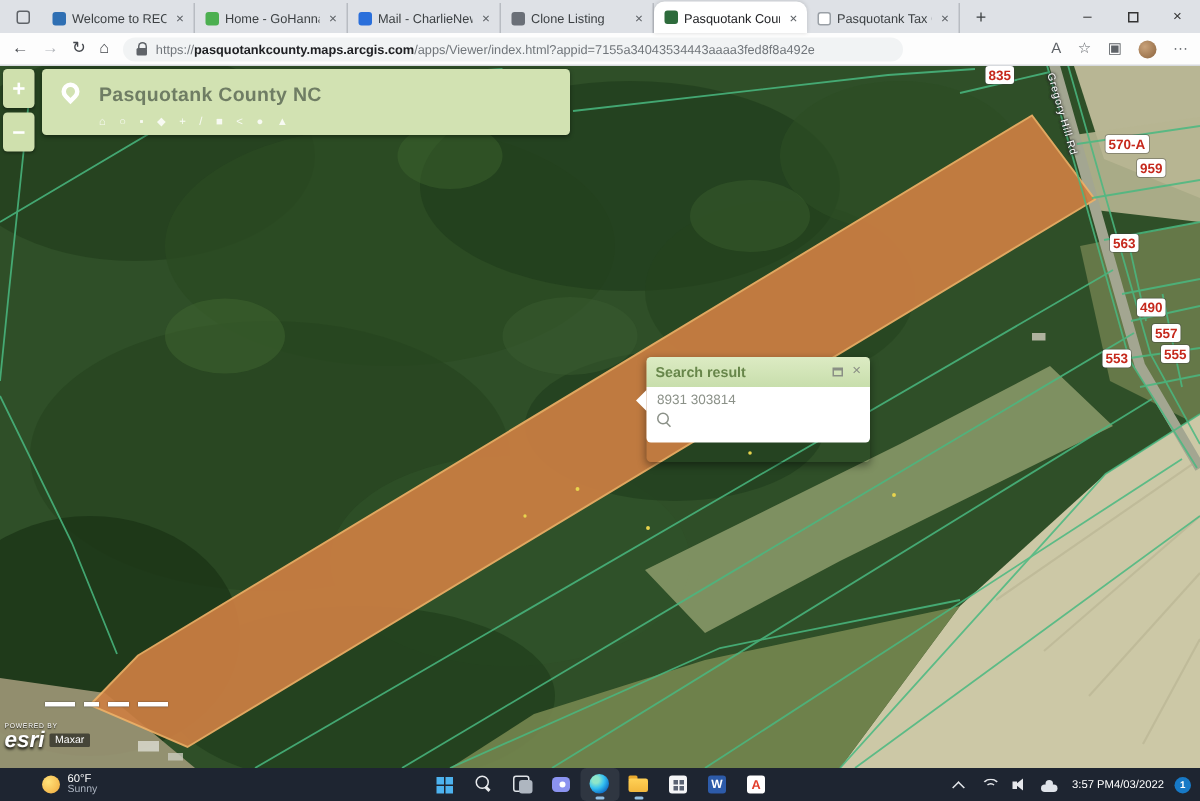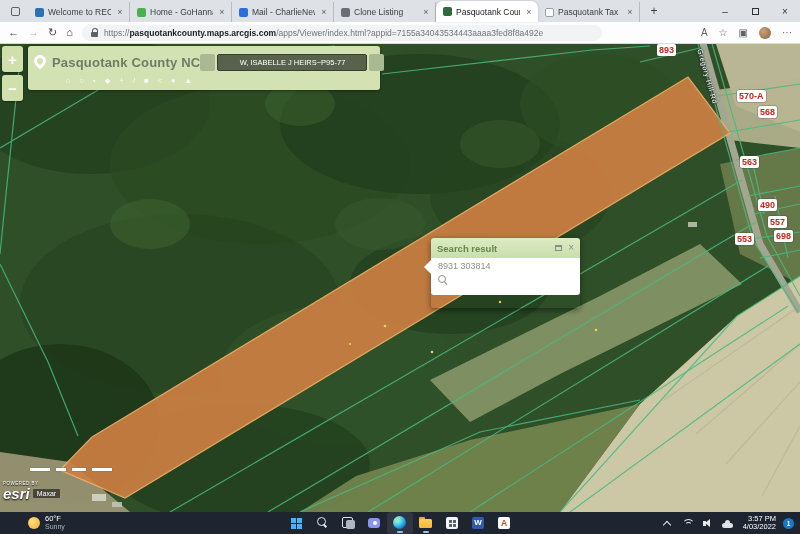--- a/index.html
+++ b/index.html
@@ -105,21 +105,21 @@
   .pdf-ic::before { content:"A"; position:absolute; top:4px; left:4px; width:12px; height:12px; background:#fff; border-radius:2px; color:#e33e2b; font:bold 8.5px "Liberation Sans",sans-serif; text-align:center; line-height:12px; }
   .tray { margin-left:auto; display:flex; align-items:center; gap:4px; padding-right:6px; }
   .tray-ic { position:relative; width:16px; height:20px; }
   .chev::before { content:""; position:absolute; top:9px; left:5px; width:5px; height:5px; border-top:1.4px solid #e6e8ec; border-left:1.4px solid #e6e8ec; transform:rotate(45deg); }
   .wifi-ic::before { content:""; position:absolute; top:6px; left:3px; width:11px; height:11px; border:1.6px solid transparent; border-top-color:#e6e8ec; border-radius:50%; }
   .wifi-ic::after { content:""; position:absolute; top:9px; left:6px; width:5px; height:5px; border:1.4px solid transparent; border-top-color:#e6e8ec; border-radius:50%; }
   .vol-ic::before { content:""; position:absolute; top:8px; left:4px; width:3px; height:5px; background:#e6e8ec; }
   .vol-ic::after { content:""; position:absolute; top:6px; left:6px; border:4.5px solid transparent; border-right:5px solid #e6e8ec; border-left:none; }
   .cloud-ic::before { content:""; position:absolute; top:10px; left:3px; width:11px; height:5px; background:#dfe3e9; border-radius:3px; }
   .cloud-ic::after { content:""; position:absolute; top:7px; left:6px; width:5px; height:5px; background:#dfe3e9; border-radius:50%; }
-  .clock { display:flex; flex-direction:column; align-items:flex-end; line-height:8.5px; margin-left:4px; }
+  .clock { display:flex; flex-direction:row; align-items:flex-end; line-height:8.5px; margin-left:4px; }
   .clock span { font-size:7.5px; color:#fff; }
   .badge { width:11px; height:11px; border-radius:50%; background:#1779c6; color:#fff; font-size:6.5px; font-weight:bold; display:flex; align-items:center; justify-content:center; margin-left:3px; }
 </style>
 </head>
 <body>
 
 <div class="tabstrip">
   <div class="tab-actions">
       <span></span>
     </div>
@@ -260,48 +260,43 @@
     <div class="zoombtn">+</div>
     <div class="zoombtn">−</div>
   </div>
 
   <div class="app-header">
     <div class="hdr-row">
       <span class="pinwrap">
           <span class="pin"></span>
         </span>
       <span class="hdr-title">Pasquotank County NC</span>
-      <span class="searchgrp">
-        <span class="sbtn"></span>
-        <input class="sinput" value="W, ISABELLE J HEIRS~P95-77" style="">
-        <span class="sbtn"></span>
-      </span>
     </div>
     <div class="hdr-icons">
       <span>⌂</span>
       <span>○</span>
       <span>▪</span>
       <span>◆</span>
       <span>+</span>
       <span>/</span>
       <span>■</span>
       <span>&lt;</span>
       <span>●</span>
       <span>▲</span>
     </div>
   </div>
 
-  <div class="plabel" style="left:657px;top:0px">893</div>
+  <div class="plabel" style="left:657px;top:0px">835</div>
   <div class="plabel" style="left:737px;top:46px">570-A</div>
-  <div class="plabel" style="left:758px;top:62px">568</div>
+  <div class="plabel" style="left:758px;top:62px">959</div>
   <div class="plabel" style="left:740px;top:112px">563</div>
   <div class="plabel" style="left:758px;top:155px">490</div>
   <div class="plabel" style="left:768px;top:172px">557</div>
   <div class="plabel" style="left:735px;top:189px">553</div>
-  <div class="plabel" style="left:774px;top:186px">698</div>
+  <div class="plabel" style="left:774px;top:186px">555</div>
   <div class="road-label">Gregory Hill Rd</div>
 
   <div class="popup">
     <div class="popup-hdr">
       <span class="popup-title">Search result</span>
       <span class="sp">
         <span class="popup-max"></span>
         <span class="popup-x">×</span>
       </span>
     </div>

